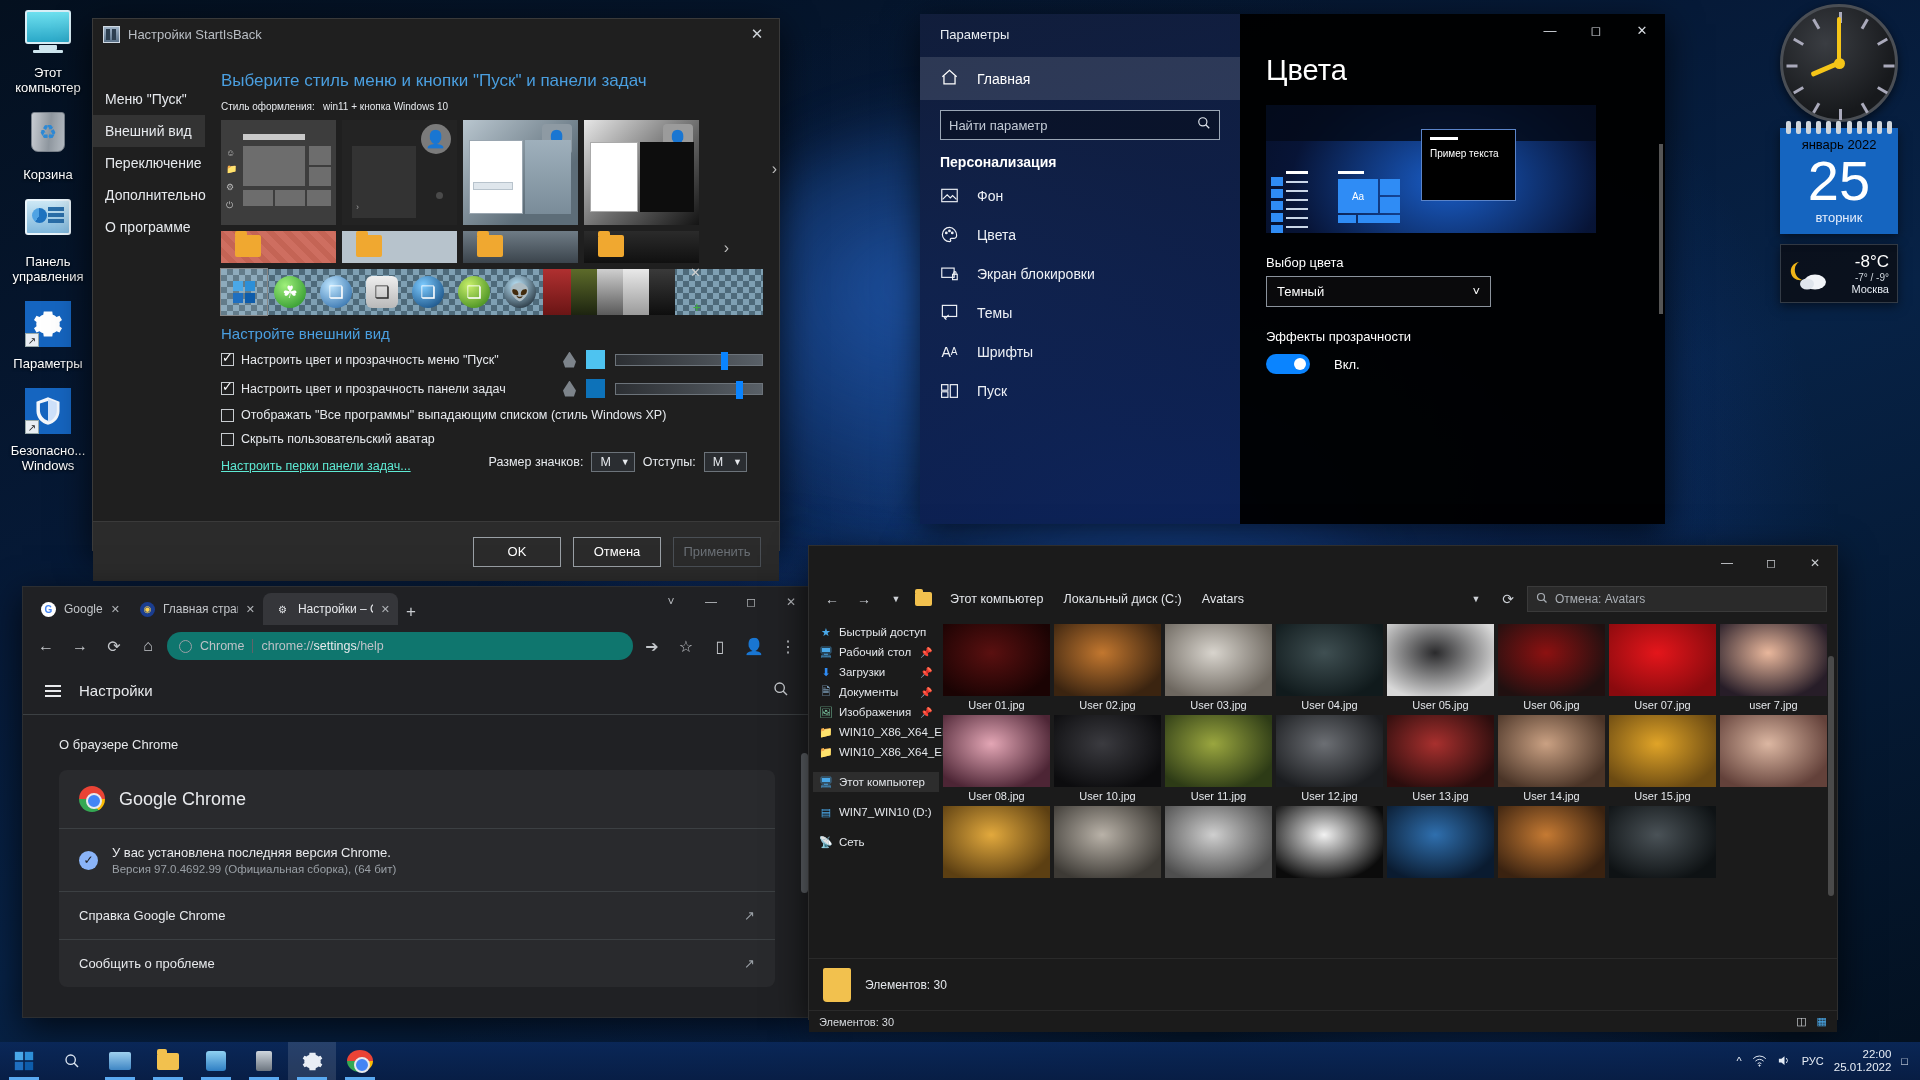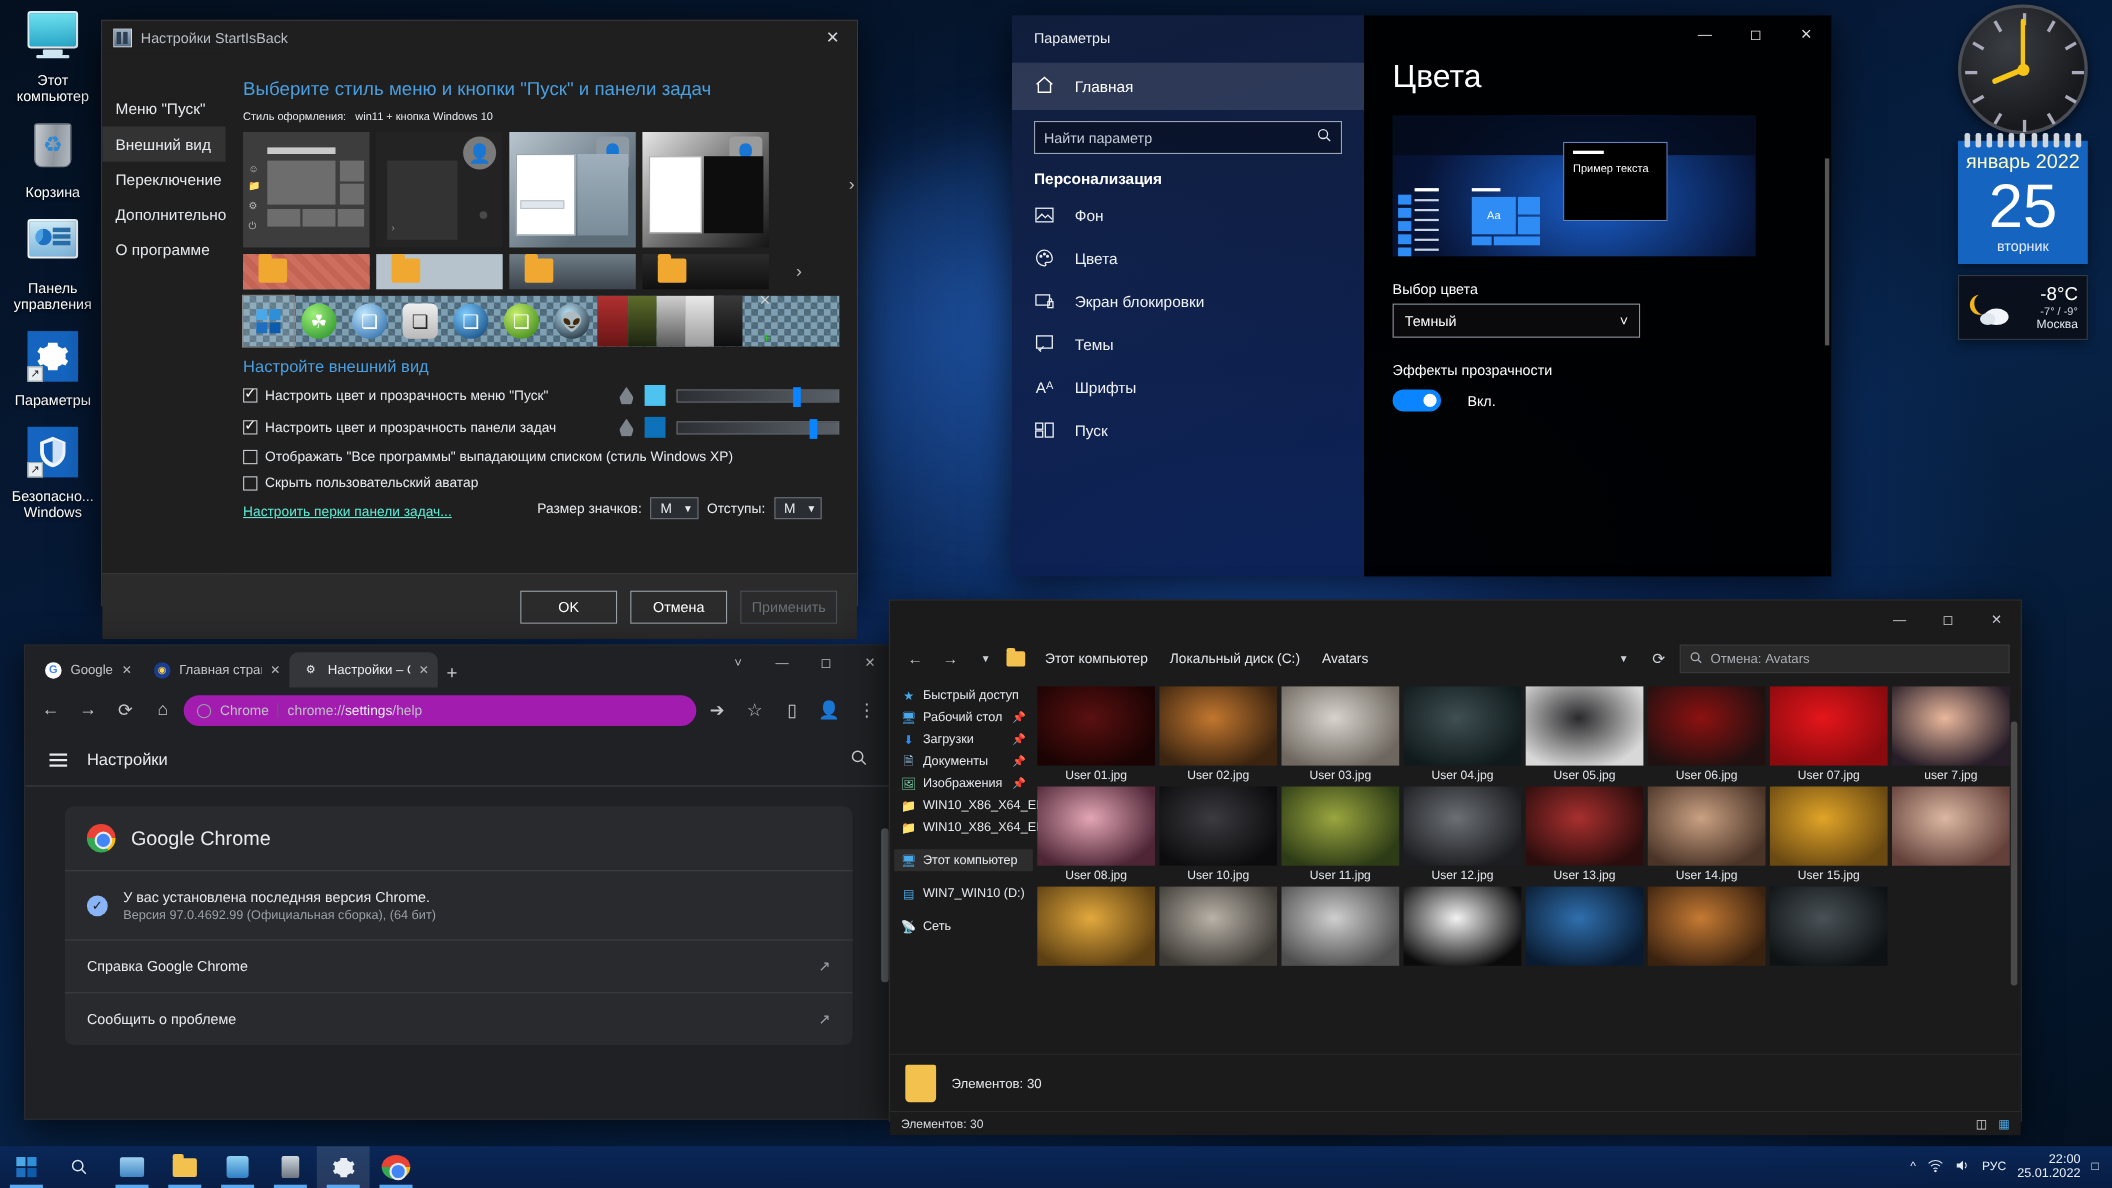--- a/index.html
+++ b/index.html
@@ -45,21 +45,21 @@
   #gadgets { position: absolute; right: 22px; top: 4px; width: 118px; }
   .clock-g { width:118px; height:118px; border-radius:50%; background: radial-gradient(circle at 38% 32%, #3a3d42, #17191c 70%); border:3px solid #4a4e54; position:relative; box-shadow:0 3px 10px rgba(0,0,0,.6);}
   .clock-g .tick { position:absolute; left:50%; top:5px; width:3px; height:11px; background:#aab; transform-origin: 50% 54px; }
   .hand { position:absolute; left:50%; bottom:50%; background:#f5c518; transform-origin: 50% 100%; border-radius:2px;}
   .hand.h { width:5px; height:30px; }
   .hand.m { width:4px; height:46px; }
   .pin { position:absolute; left:50%; top:50%; width:11px; height:11px; margin:-5px 0 0 -5px; border-radius:50%; background:#f5c518;}
   .cal-g { margin-top:6px; width:118px; background:#1565c0; text-align:center; padding:5px 0 9px; position:relative; box-shadow:0 3px 10px rgba(0,0,0,.5);}
   .cal-rings { position:absolute; top:-7px; left:6px; right:6px; height:12px; display:flex; justify-content:space-between;}
   .cal-rings i { width:5px; height:13px; background:#cfd6dd; border-radius:2px; display:block;}
-  .cal-month { font-size:18px; color:#fef9c3; margin-top:4px;}
+  .cal-month { font-size:13px; color:#000000; margin-top:4px;}
   .cal-day { font-size:56px; line-height:58px; font-weight:300; color:#fff;}
   .cal-dow { font-size:13px; color:#e6eefc;}
   .wx-g { margin-top:10px; width:118px; background:rgba(10,14,22,.85); border:1px solid #333b46; display:flex; align-items:center; padding:7px 4px; box-shadow:0 3px 10px rgba(0,0,0,.5);}
   .wx-ico { width:44px; height:40px; position:relative; flex:0 0 44px;}
   .wx-txt { flex:1; text-align:right; padding-right:4px;}
   .wx-temp { font-size:17px; color:#fff;}
   .wx-sub { font-size:10px; color:#cfd6dd;}
   .wx-city { font-size:11px; color:#e4e9f0;}
   
   .win { position:absolute; box-shadow: 0 10px 34px rgba(0,0,0,.7); }
@@ -142,21 +142,21 @@
   .ctab { height:32px; display:flex; align-items:center; gap:8px; padding:0 8px 0 12px; font-size:12px; color:#c3c6ca; border-radius:8px 8px 0 0; max-width:135px;}
   .ctab.active { background:#35363a; color:#e8eaed;}
   .ctab .fav { width:15px; height:15px; flex:0 0 15px; border-radius:50%; display:flex;align-items:center;justify-content:center; font-size:10px;}
   .ctab .tt { overflow:hidden; white-space:nowrap; text-overflow:clip;}
   .ctab .xx { margin-left:auto; font-size:11px; color:#b0b3b7;}
   .cnew { width:26px; height:26px; display:flex; align-items:center; justify-content:center; color:#c9ccd0; font-size:17px;}
   #chrome .wc { position:absolute; right:0; top:0; display:flex;}
   #chrome .wc span { width:40px; height:30px; display:flex; align-items:center; justify-content:center; color:#b6b9bd; font-size:12px;}
   #chrome .omnibar { height:42px; background:#202124; display:flex; align-items:center; gap:4px; padding:0 8px;}
   .nvbtn { width:30px; height:30px; display:flex; align-items:center; justify-content:center; color:#c3c6ca; font-size:16px;}
-  .omni { flex:1; height:28px; background:#a21caf; border-radius:14px; display:flex; align-items:center; padding:0 12px; gap:8px; font-size:12.5px; color:#bdc1c6;}
+  .omni { flex:1; height:28px; background:#0f766e; border-radius:14px; display:flex; align-items:center; padding:0 12px; gap:8px; font-size:12.5px; color:#bdc1c6;}
   .omni .lockicon { width:13px; height:13px; border-radius:50%; border:1.5px solid #9aa0a6; display:inline-block;}
   .omni .divider { width:1px; height:14px; background:#5f6368;}
   .omni .url b { color:#e8eaed; font-weight:normal;}
   #chrome .page { height:auto; background:#202124; }
   .set-hdr { height:48px; display:flex; align-items:center; gap:18px; padding:0 22px; font-size:15px; color:#e8eaed; border-bottom:1px solid #3c4043;}
   .hamb { display:inline-block; width:16px;}
   .hamb i { display:block; height:2px; background:#e8eaed; margin:3px 0;}
   .set-hdr .srch2 { margin-left:auto; font-size:15px; color:#c9ccd0;}
   .sc-title { font-size:13px; color:#e8eaed; padding:22px 0 0 36px;}
   .card { margin:18px 36px 0 36px; background:#292a2d; border-radius:8px; }
@@ -665,20 +665,21 @@
           <i></i>
         </span>
       <span>Настройки</span>
       <span class="srch2">
         <svg width="16" height="16" viewBox="0 0 24 24" fill="none" stroke="#c9ccd0" stroke-width="2">
             <circle cx="10" cy="10" r="7"></circle>
             <path d="M15 15l6 6"></path>
           </svg>
       </span>
     </div>
+    <div class="sc-title">О браузере Chrome</div>
     <div class="card">
       <div class="r">
         <span class="chrome-logo"></span>
         <span class="bigname">Google Chrome</span>
       </div>
       <div class="r">
         <span class="okcheck">✓</span>
         <span>
           <div>У вас установлена последняя версия Chrome.</div>
           <div class="sub">Версия 97.0.4692.99 (Официальная сборка), (64 бит)</div>

